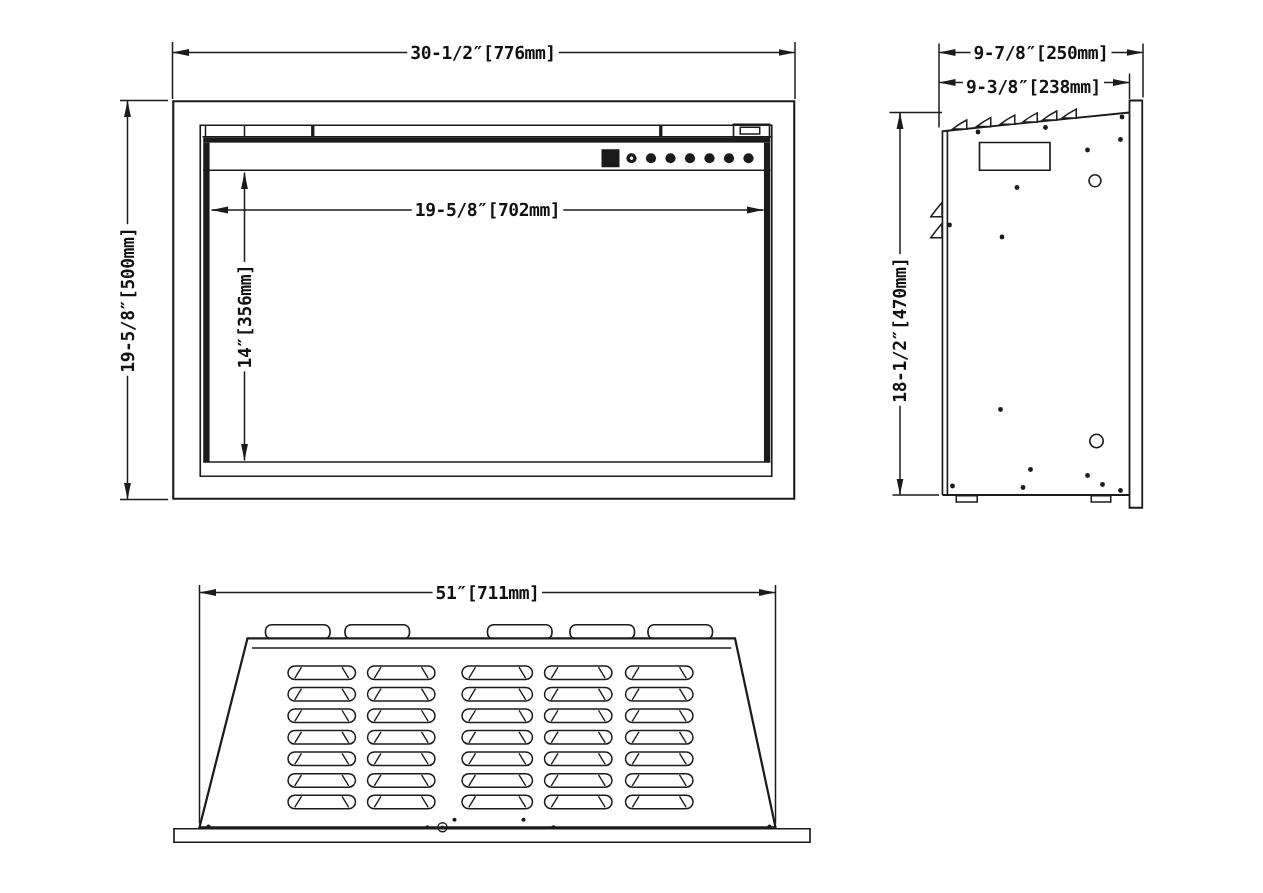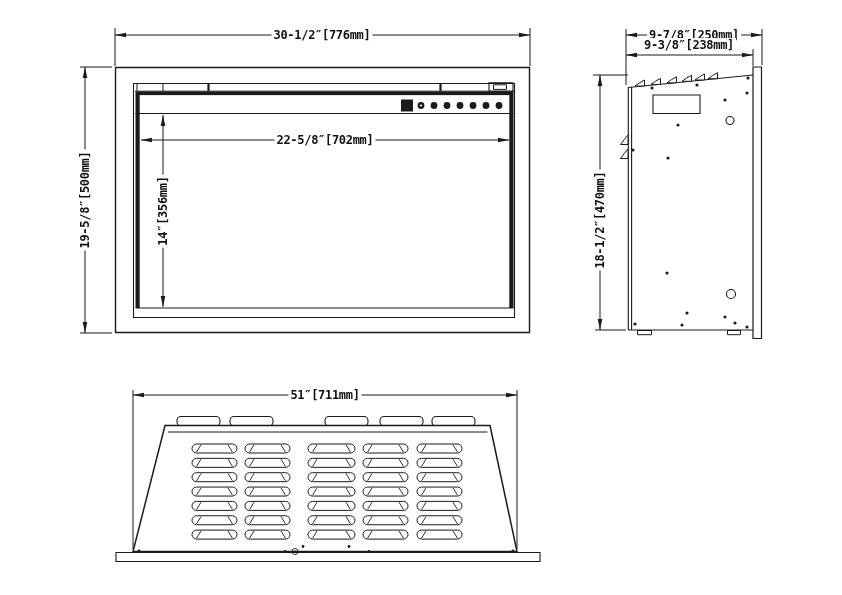--- a/index.html
+++ b/index.html
@@ -270,19 +270,19 @@
       <g>
         <line x1="133" y1="390" x2="133" y2="549"></line>
         <line x1="517" y1="390" x2="517" y2="549"></line>
         <line x1="133" y1="395" x2="517" y2="395" marker-start="url(#arr)" marker-end="url(#arr)"></line>
       </g>
     </g>
   </svg>
 
   <div class="dim-label" style="left:322px;top:35px;">30-1/2″[776mm]</div>
   <div class="dim-label vert" style="left:85px;top:200px;">19-5/8″[500mm]</div>
-  <div class="dim-label" style="left:325px;top:140px;">22-5/8″[702mm]</div>
+  <div class="dim-label" style="left:325px;top:140px;">19-5/8″[702mm]</div>
   <div class="dim-label vert" style="left:163px;top:211px;">14″[356mm]</div>
   <div class="dim-label" style="left:694px;top:35px;">9-7/8″[250mm]</div>
-  <div class="dim-label" style="left:689px;top:45px;">9-3/8″[238mm]</div>
+  <div class="dim-label" style="left:689px;top:58px;">9-3/8″[238mm]</div>
   <div class="dim-label vert" style="left:600px;top:220px;">18-1/2″[470mm]</div>
   <div class="dim-label" style="left:325px;top:395px;">51″[711mm]</div>
 </div>
 
 </body></html>

